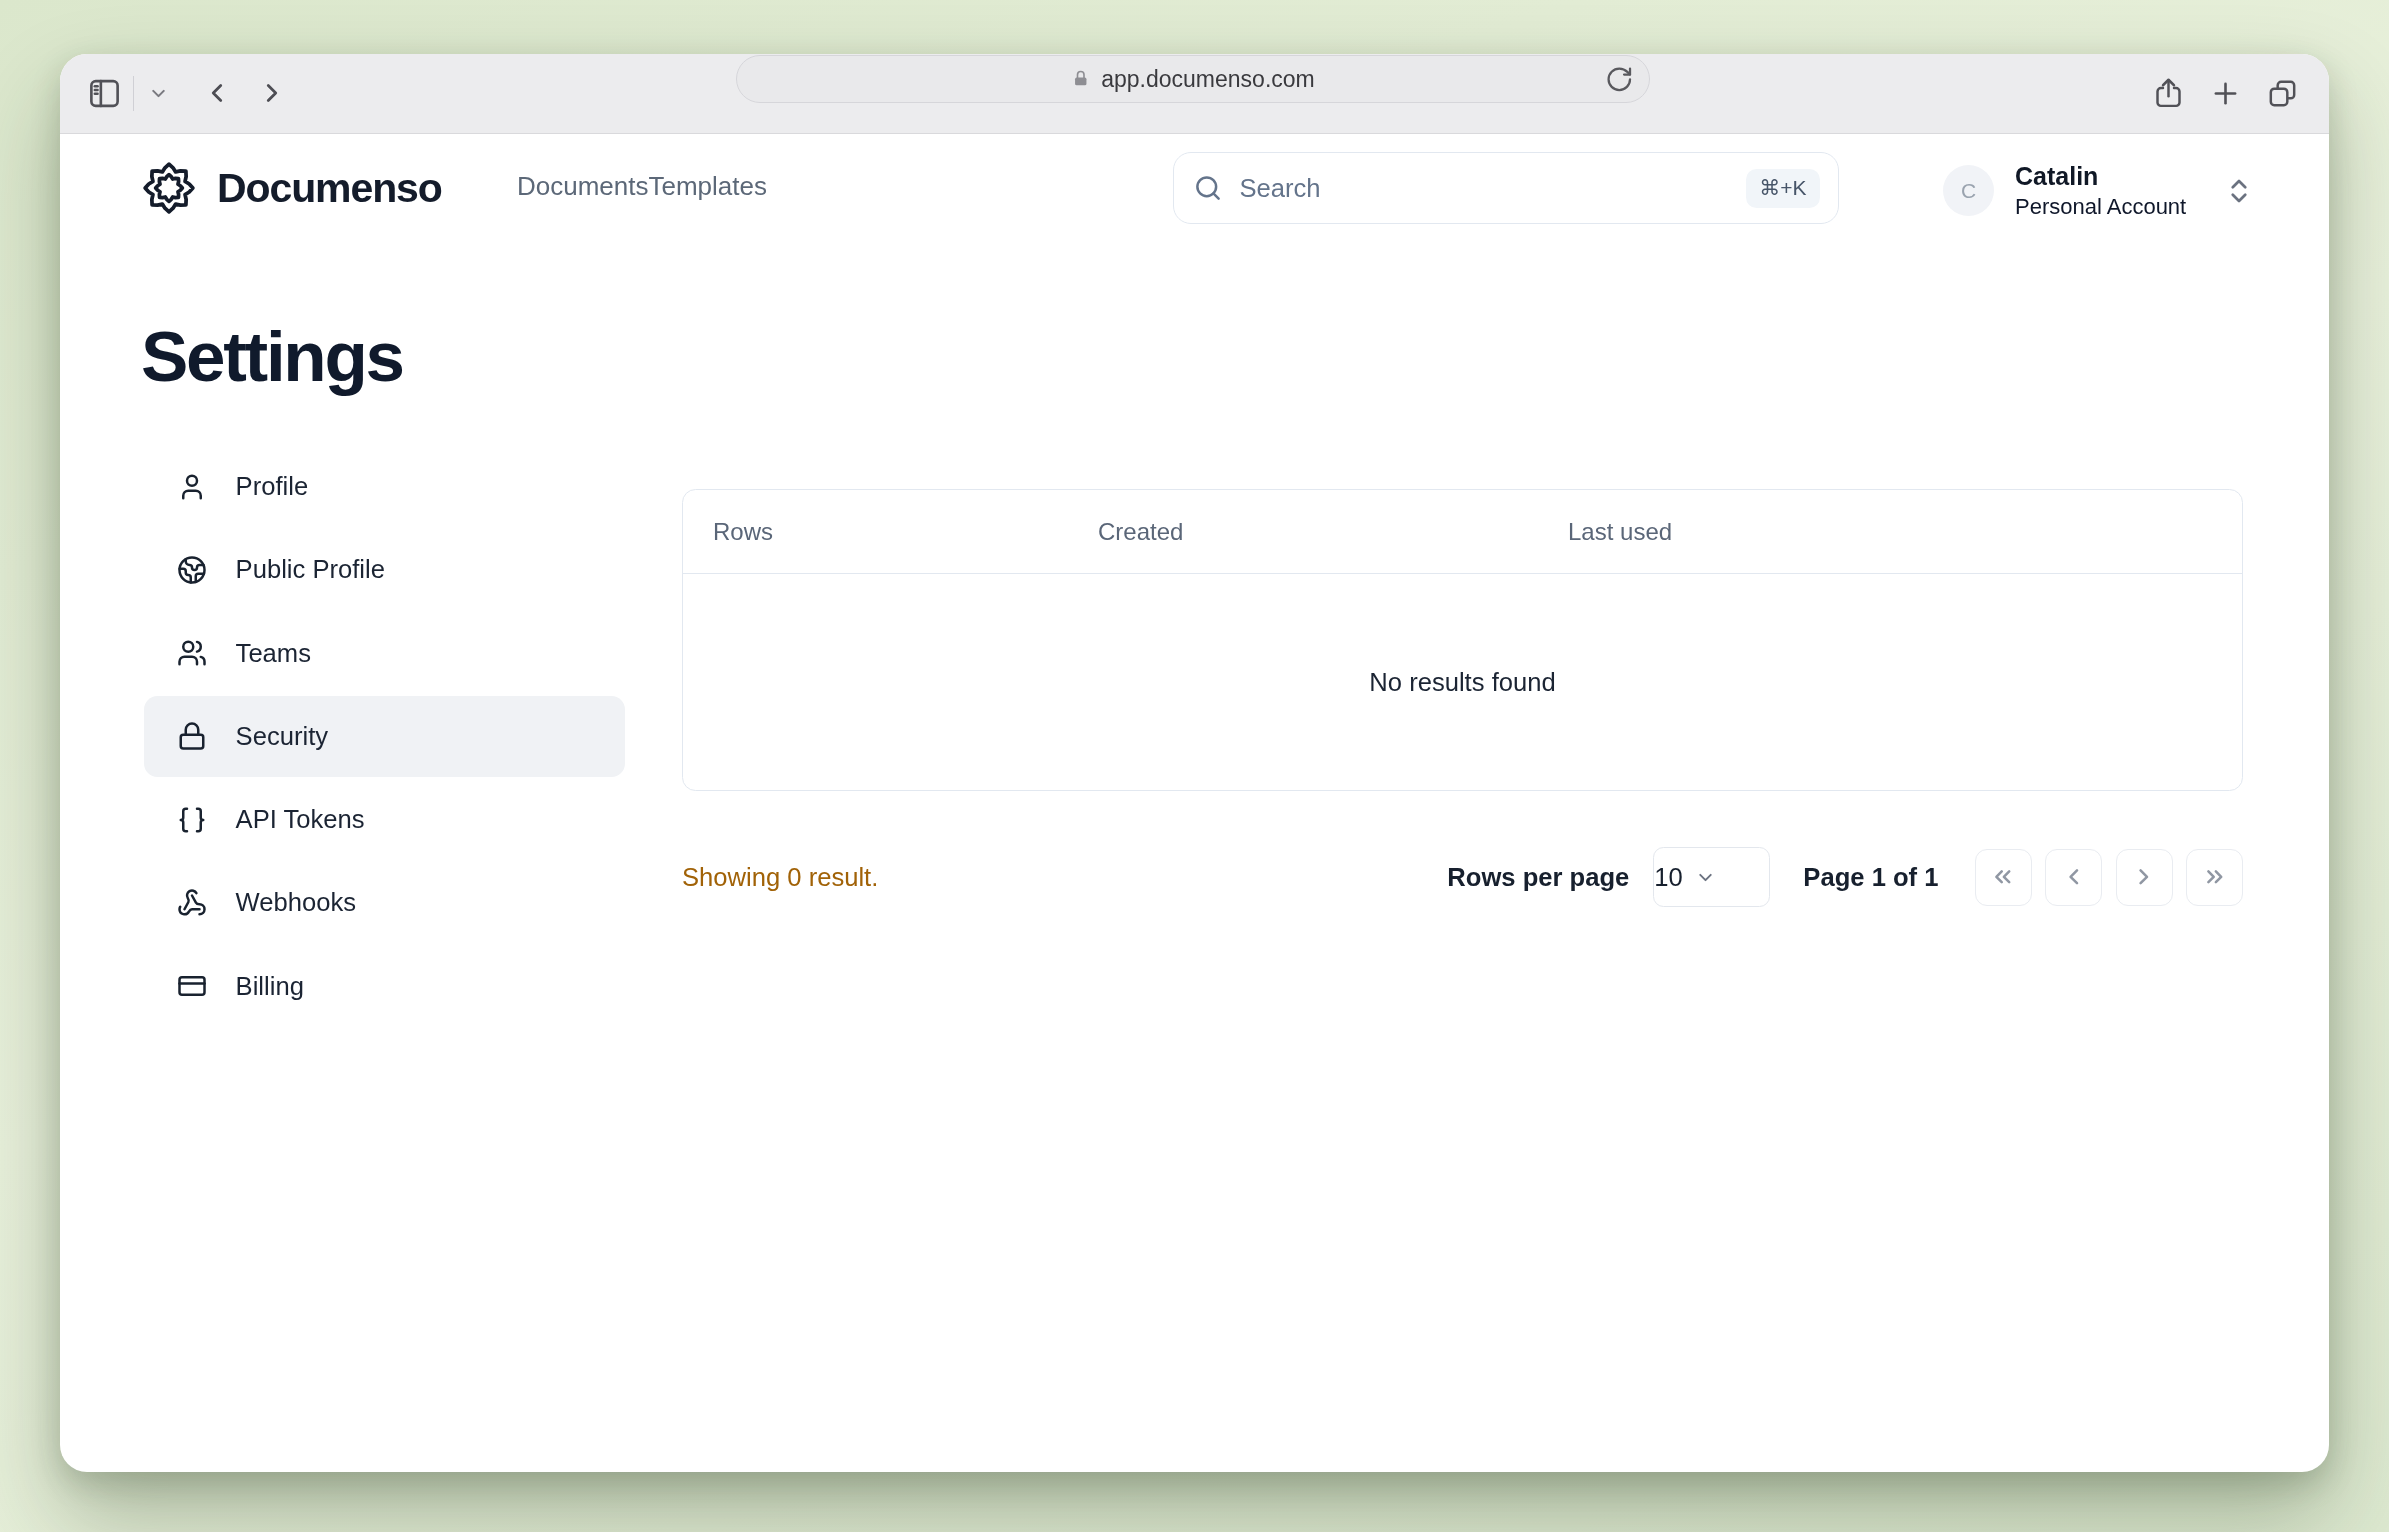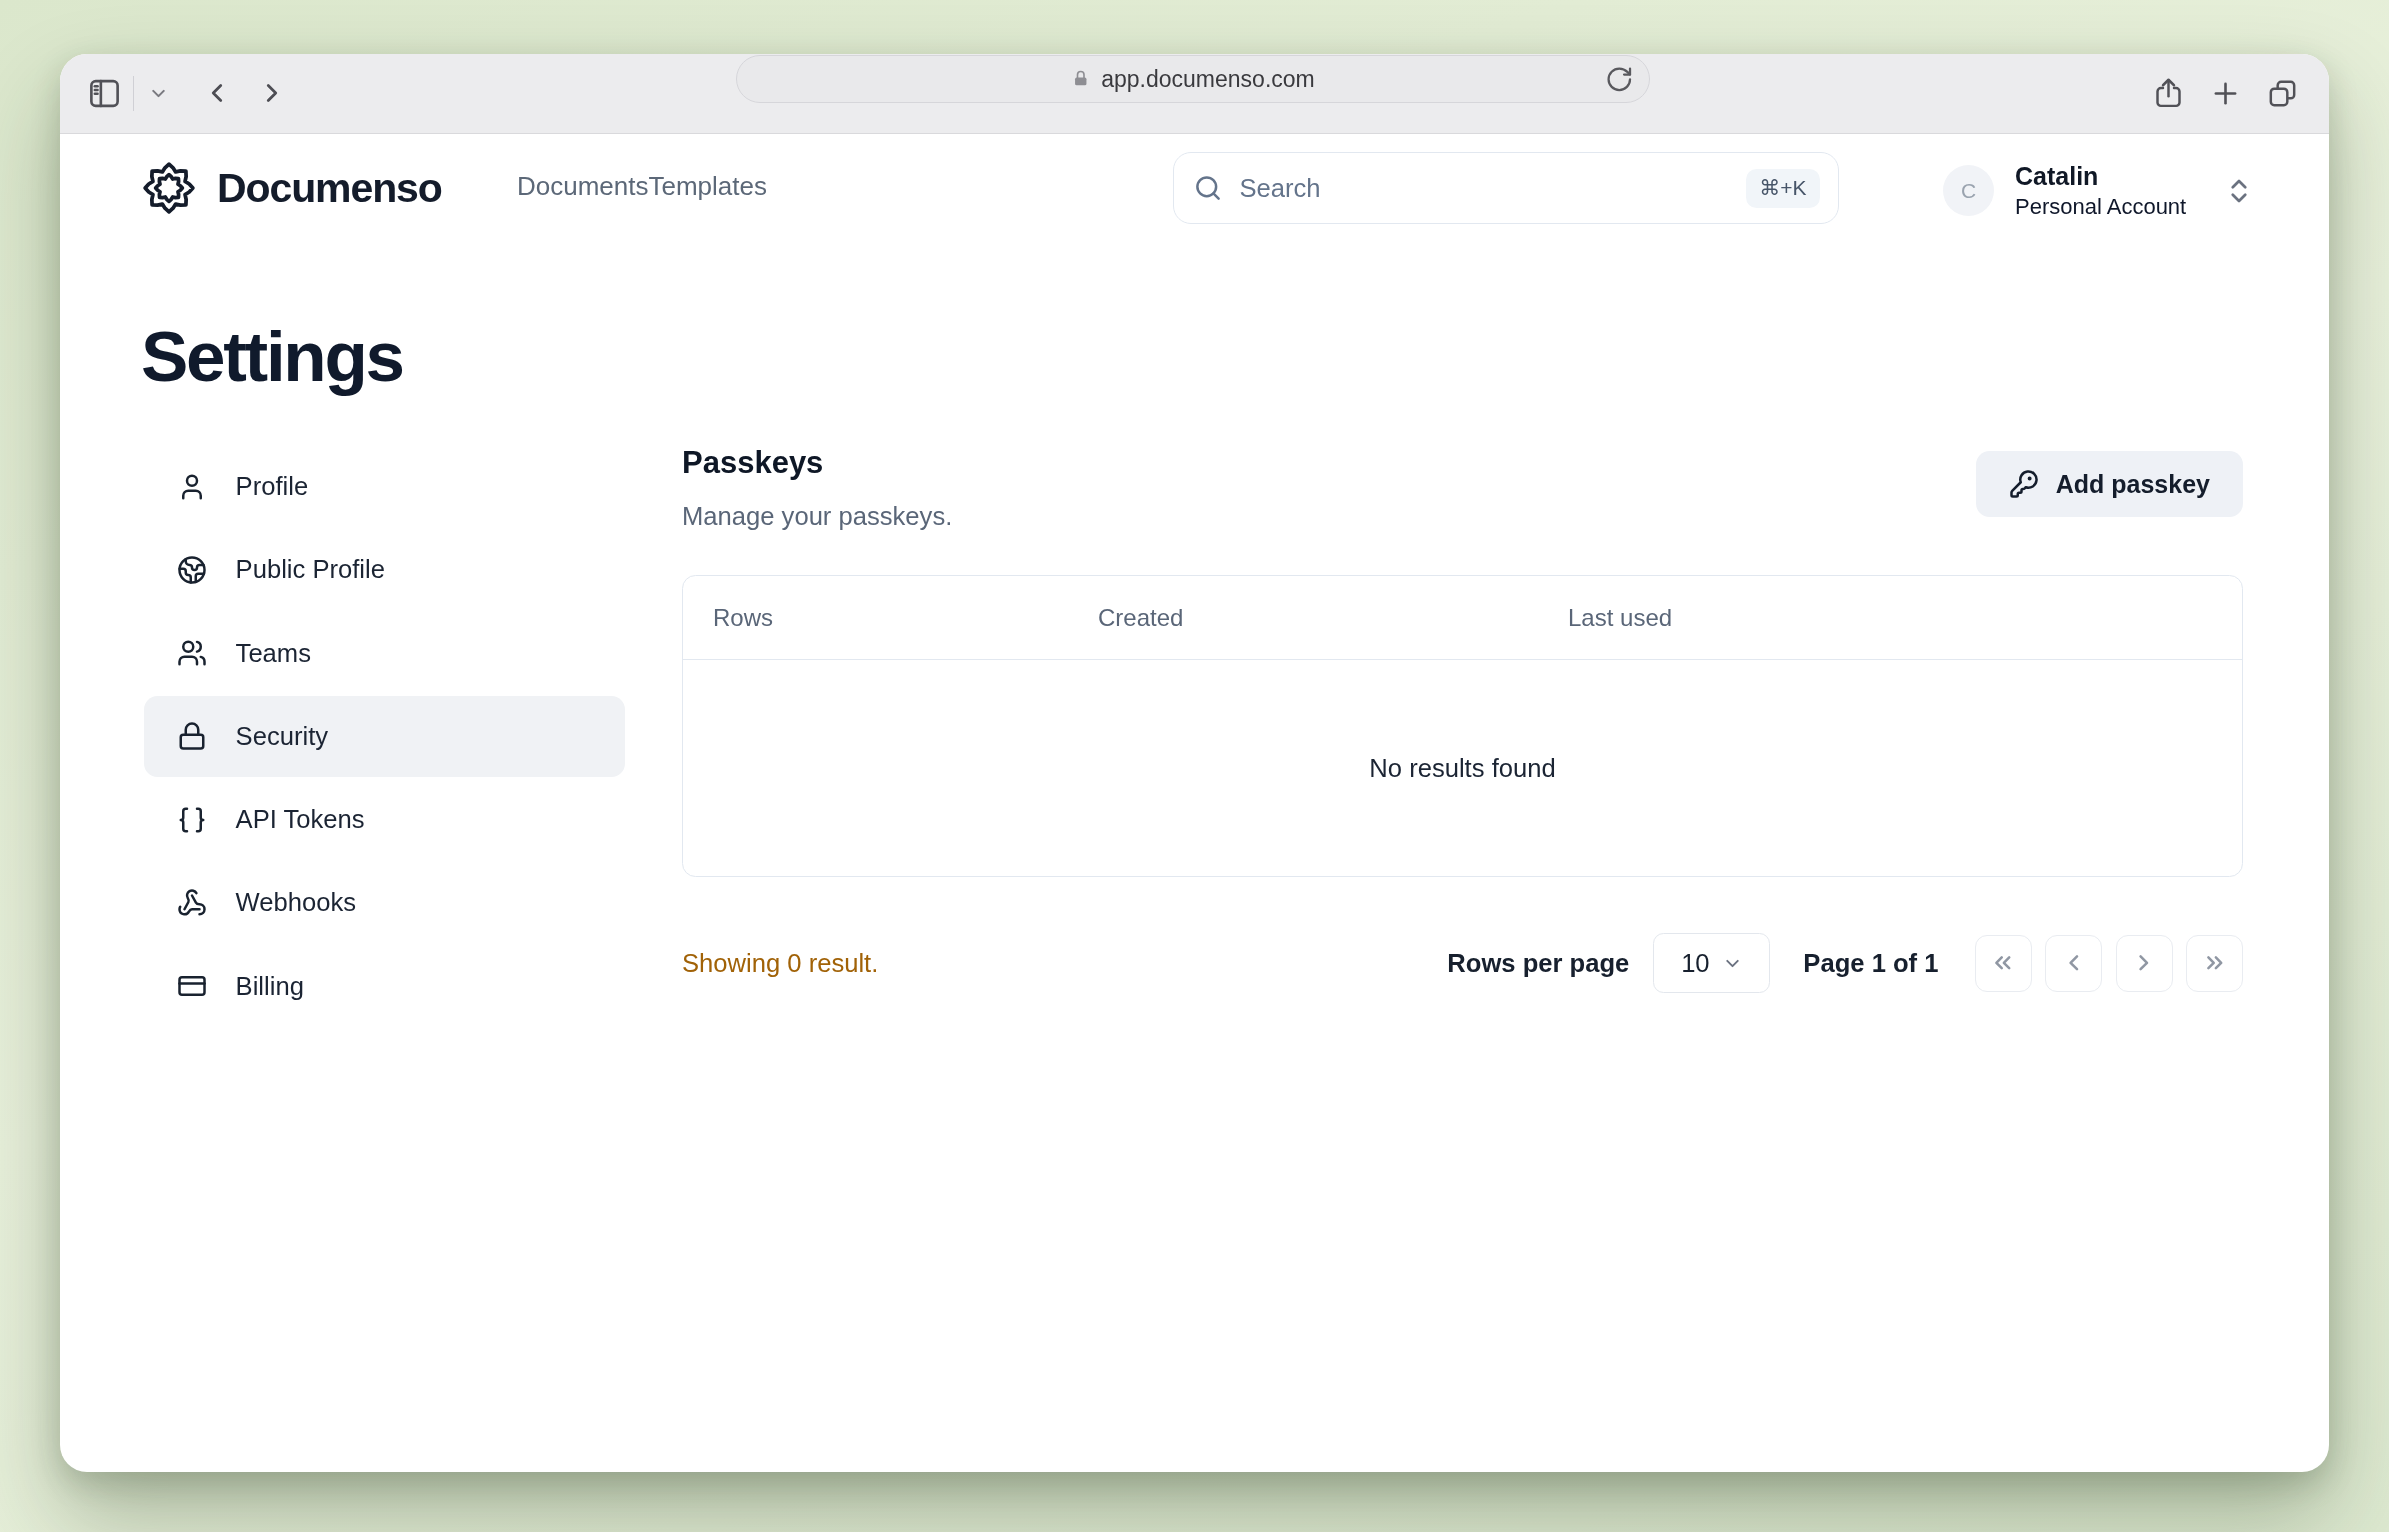--- a/index.html
+++ b/index.html
@@ -59,21 +59,21 @@
   .table-card{margin-top:44px;border:1.5px solid var(--border);border-radius:13.5px;height:302px;overflow:hidden;background:#fff;}
   .t-head{display:grid;grid-template-columns:385px 470px 1fr;padding:0 30px;height:84px;align-items:center;
           border-bottom:1.5px solid var(--border);}
   .t-head div{font-size:24px;font-weight:500;color:#5a6678;}
   .t-empty{height:216px;display:flex;align-items:center;justify-content:center;font-size:25.6px;color:#1b2433;}
   .t-footer{margin-top:56px;display:flex;justify-content:space-between;align-items:center;}
   .showing{font-size:25.6px;color:#a16207;}
   .foot-right{display:flex;align-items:center;gap:24px;}
   .rows-label{font-size:25.6px;font-weight:600;color:#17202e;}
   .rows-select{width:117px;height:60px;border:1.5px solid #e3e7ed;border-radius:10.5px;background:#fff;
-               display:flex;align-items:center;justify-content:center;gap:12px;cursor:pointer;}
+               display:flex;align-items:center;justify-content:flex-start;gap:12px;cursor:pointer;}
   .rows-select span{font-size:25.6px;color:#17202e;}
   .page-info{font-size:25.6px;font-weight:600;color:#17202e;margin:0 12px 0 9px;}
   .pager{display:flex;gap:13.5px;}
   .pg-btn{width:57px;height:57px;border:1.5px solid #e9ecf1;border-radius:12px;background:#fff;
           display:flex;align-items:center;justify-content:center;color:#9097a3;cursor:pointer;}
 </style>
 </head>
 <body>
 
 <div class="window">
@@ -233,33 +233,20 @@
     <div class="side-item">
       <svg width="30" height="30" viewBox="0 0 24 24" fill="none" stroke="currentColor" stroke-width="2" stroke-linecap="round" stroke-linejoin="round">
         <rect x="2" y="5" width="20" height="14" rx="2"></rect>
           <line x1="2" y1="10" x2="22" y2="10"></line>
       </svg>
       <span>Billing</span>
     </div>
   </div>
 
   <div class="main">
-    <div class="main-head">
-      <div>
-        <h2>Passkeys</h2>
-        <p class="main-sub">Manage your passkeys.</p>
-      </div>
-      <button class="add-btn">
-        <svg width="30" height="30" viewBox="0 0 24 24" fill="none" stroke="currentColor" stroke-width="2" stroke-linecap="round" stroke-linejoin="round">
-          <path d="M2.586 17.414A2 2 0 0 0 2 18.828V21a1 1 0 0 0 1 1h3a1 1 0 0 0 1-1v-1a1 1 0 0 1 1-1h1a1 1 0 0 0 1-1v-1a1 1 0 0 1 1-1h.172a2 2 0 0 0 1.414-.586l.814-.814a6.5 6.5 0 1 0-4-4z"></path>
-          <circle cx="16.5" cy="7.5" r="0.6" fill="currentColor"></circle>
-        </svg>
-        <span>Add passkey</span>
-      </button>
-    </div>
 
     <div class="table-card">
       <div class="t-head">
         <div>Rows</div>
         <div>Created</div>
         <div>Last used</div>
       </div>
       <div class="t-empty">No results found</div>
     </div>
 

